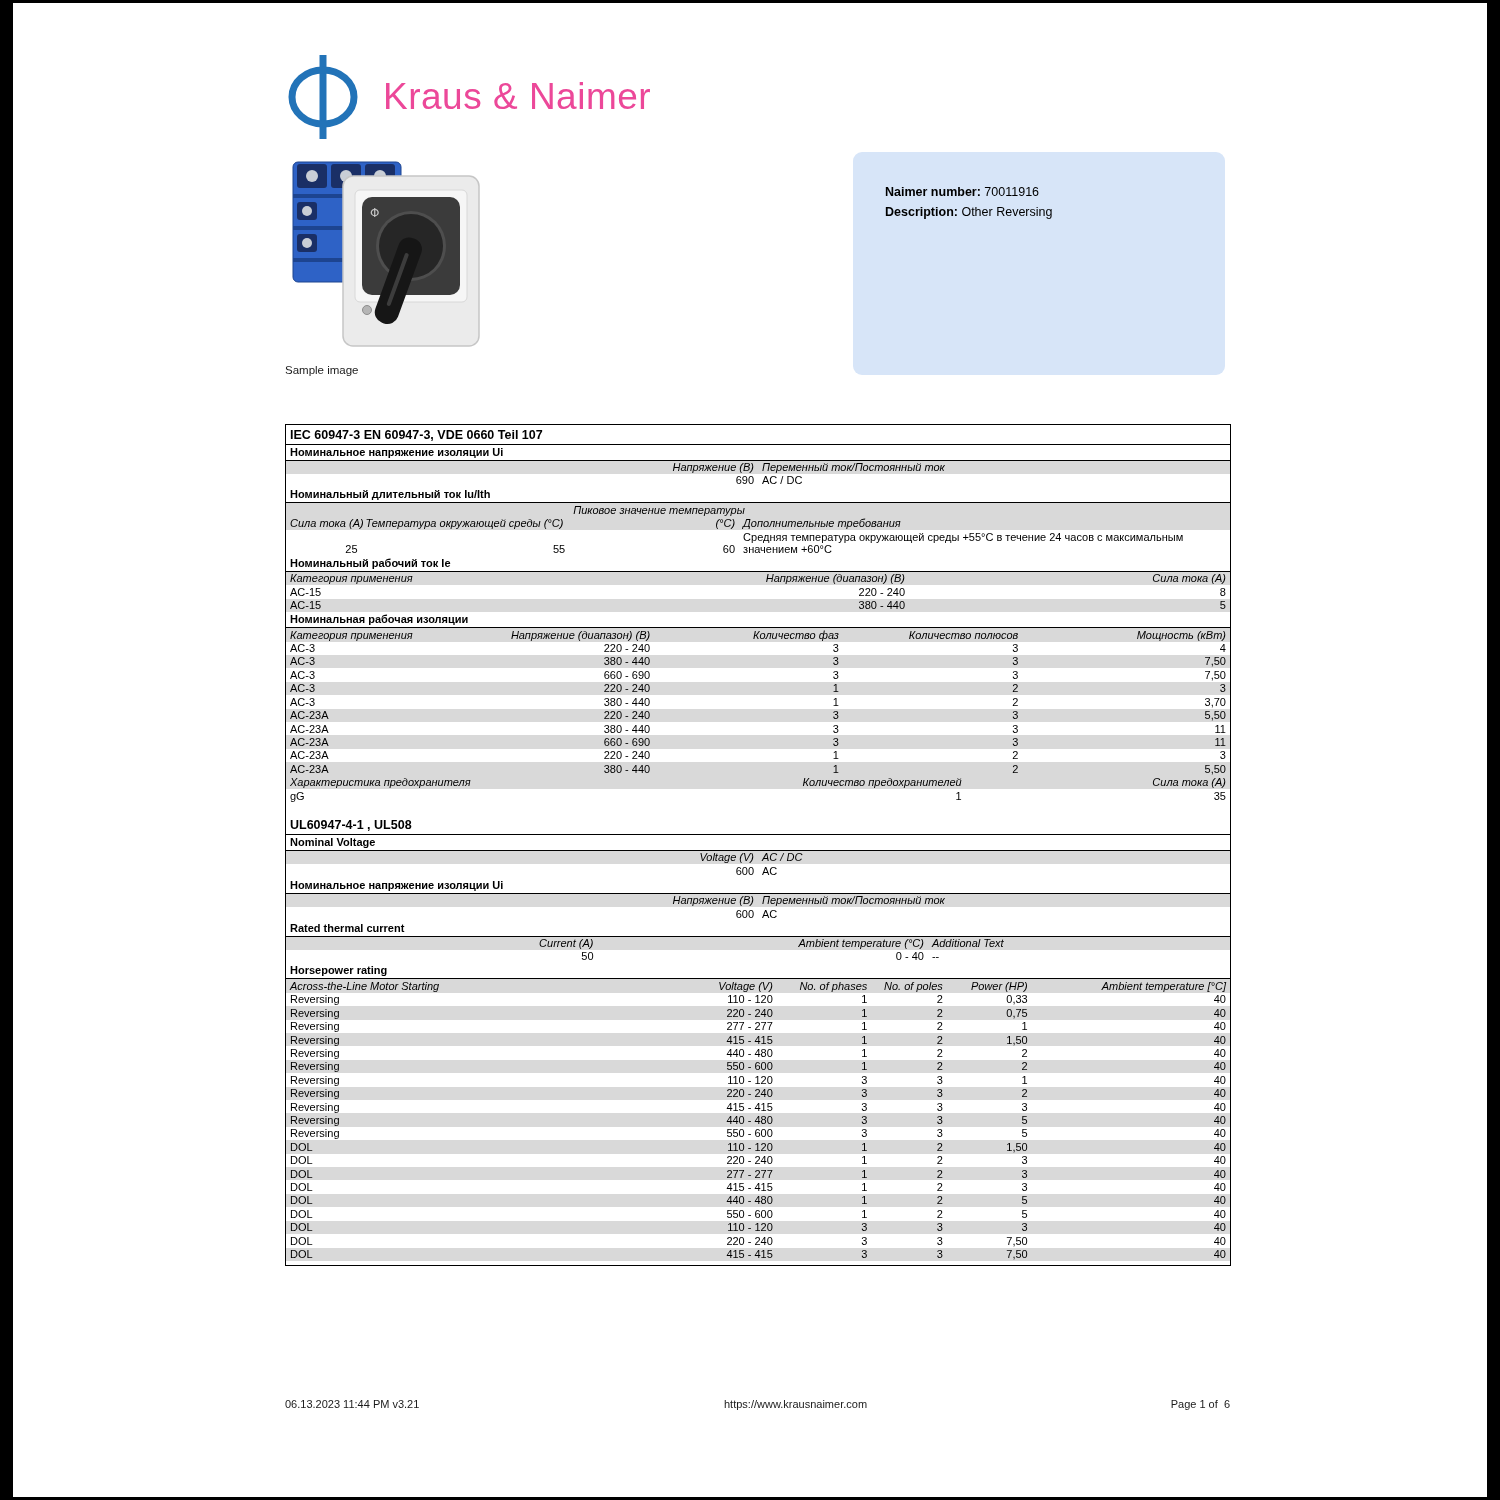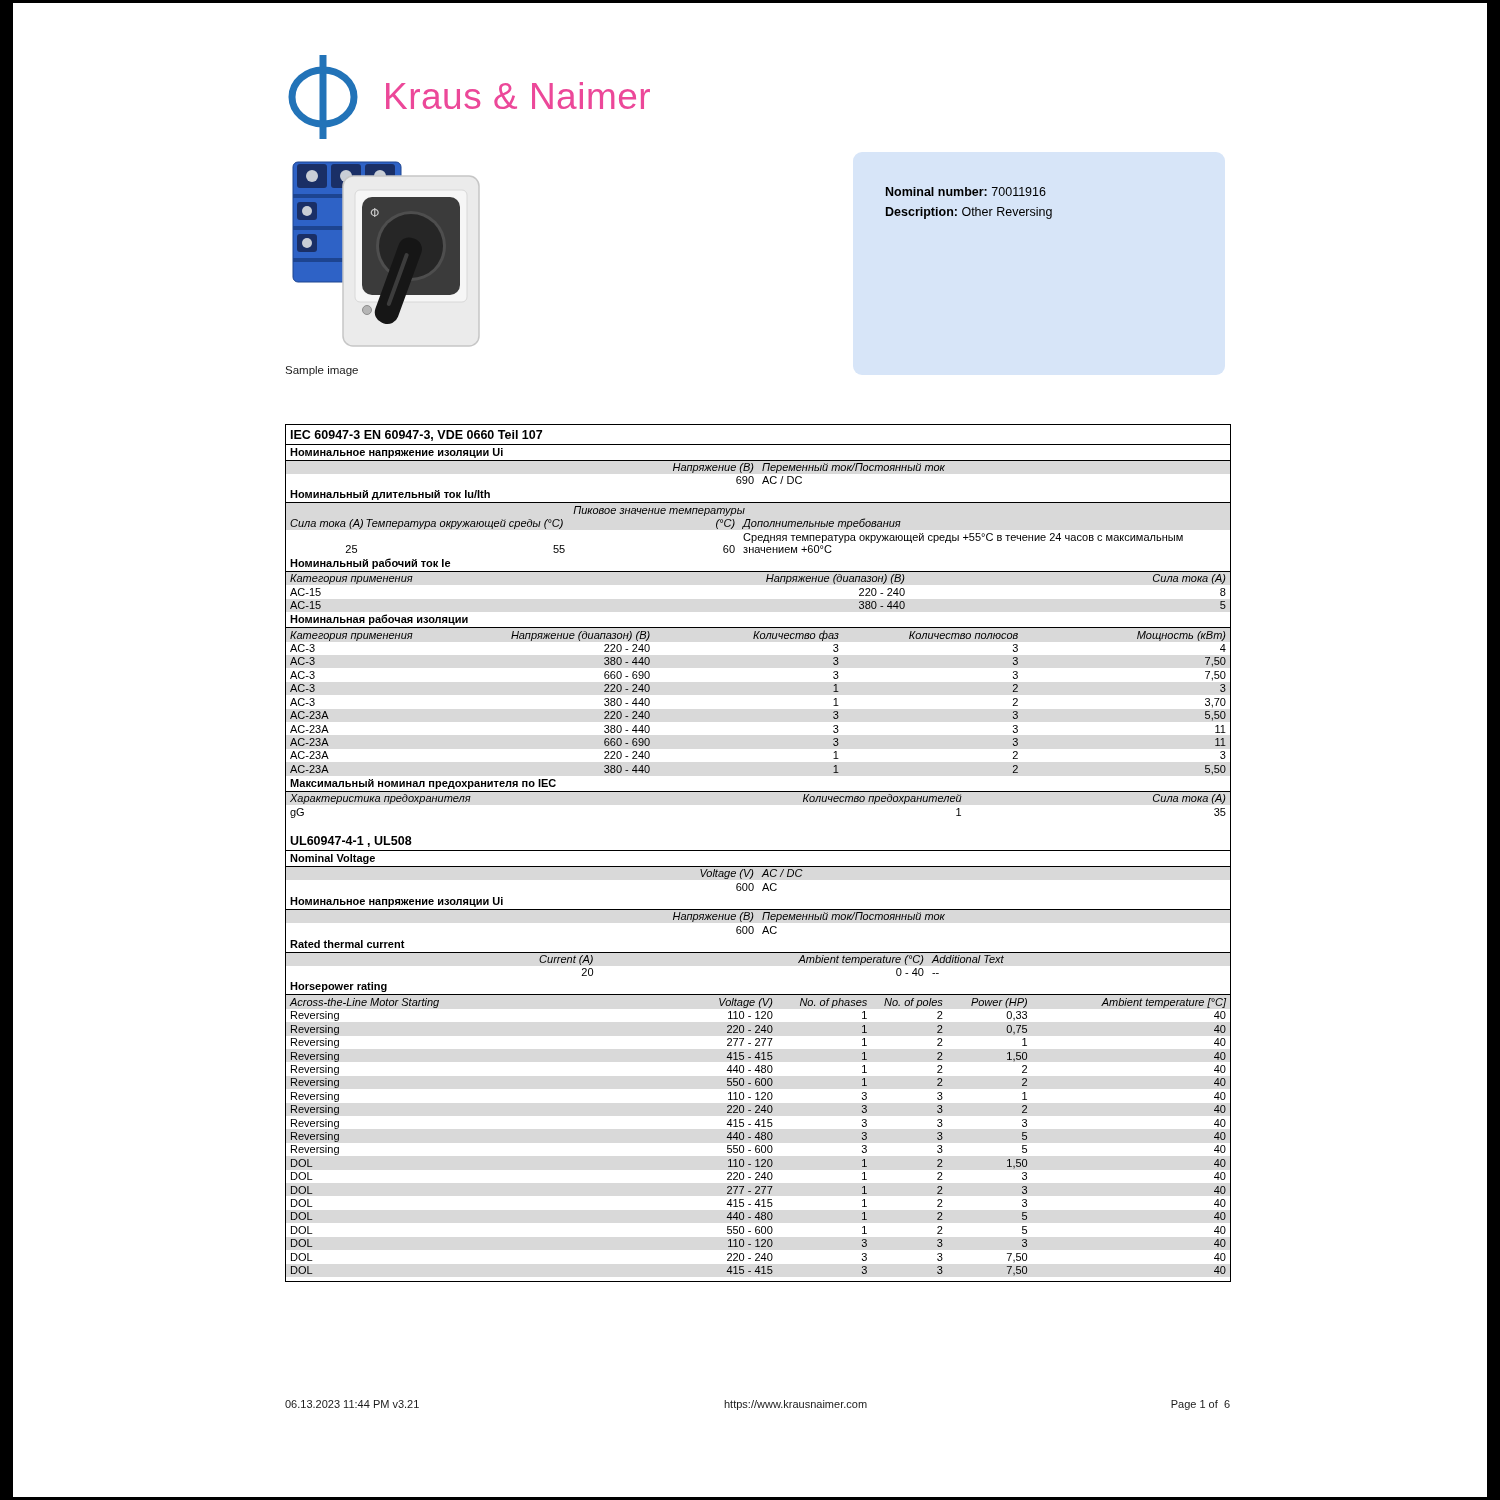--- a/index.html
+++ b/index.html
@@ -83,21 +83,21 @@
       <rect x="114" y="88" width="24" height="90" rx="11" fill="#161616"></rect>
       <rect x="123" y="104" width="4" height="56" rx="2" fill="#3c3c3c"></rect>
     </g>
     <circle cx="82" cy="160" r="4.5" fill="#b5b5b5" stroke="#8d8d8d"></circle>
   </svg>
   <figcaption>Sample image</figcaption>
 </figure>
 
 <section class="card">
   <p class="meta">
-    <span class="b">Nominal number:</span>
+    <span class="b">Naimer number:</span>
     <span>70011916</span>
   </p>
   <p class="meta">
     <span class="b">Description:</span>
     <span>Other Reversing</span>
   </p>
 </section>
 
 <main class="spec">
     <div class="trow title">
@@ -226,23 +226,20 @@
       <div class="cell r" style="width: 19%;">2</div>
       <div class="cell r" style="width: 22%;">3</div>
     </div>
     <div class="trow d s">
       <div class="cell l" style="width: 15%;">AC-23A</div>
       <div class="cell r" style="width: 24%;">380 - 440</div>
       <div class="cell r" style="width: 20%;">1</div>
       <div class="cell r" style="width: 19%;">2</div>
       <div class="cell r" style="width: 22%;">5,50</div>
     </div>
-    <div class="trow sub">
-      <div class="cell l full">Максимальный номинал предохранителя по IEC</div>
-    </div>
     <div class="trow h s">
       <div class="cell l" style="width: 40%;">Характеристика предохранителя</div>
       <div class="cell r" style="width: 32%;">Количество предохранителей</div>
       <div class="cell r" style="width: 28%;">Сила тока (A)</div>
     </div>
     <div class="trow d">
       <div class="cell l" style="width: 40%;">gG</div>
       <div class="cell r" style="width: 32%;">1</div>
       <div class="cell r" style="width: 28%;">35</div>
     </div>
@@ -274,21 +271,21 @@
     </div>
     <div class="trow sub">
       <div class="cell l full">Rated thermal current</div>
     </div>
     <div class="trow h s">
       <div class="cell r" style="width: 33%;">Current (A)</div>
       <div class="cell r" style="width: 35%;">Ambient temperature (°C)</div>
       <div class="cell l" style="width: 32%;">Additional Text</div>
     </div>
     <div class="trow d">
-      <div class="cell r" style="width: 33%;">20</div>
+      <div class="cell r" style="width: 33%;">50</div>
       <div class="cell r" style="width: 35%;">0 - 40</div>
       <div class="cell l" style="width: 32%;">--</div>
     </div>
     <div class="trow sub">
       <div class="cell l full">Horsepower rating</div>
     </div>
     <div class="trow h s">
       <div class="cell l" style="width: 30%;">Across-the-Line Motor Starting</div>
       <div class="cell r" style="width: 22%;">Voltage (V)</div>
       <div class="cell r" style="width: 10%;">No. of phases</div>

